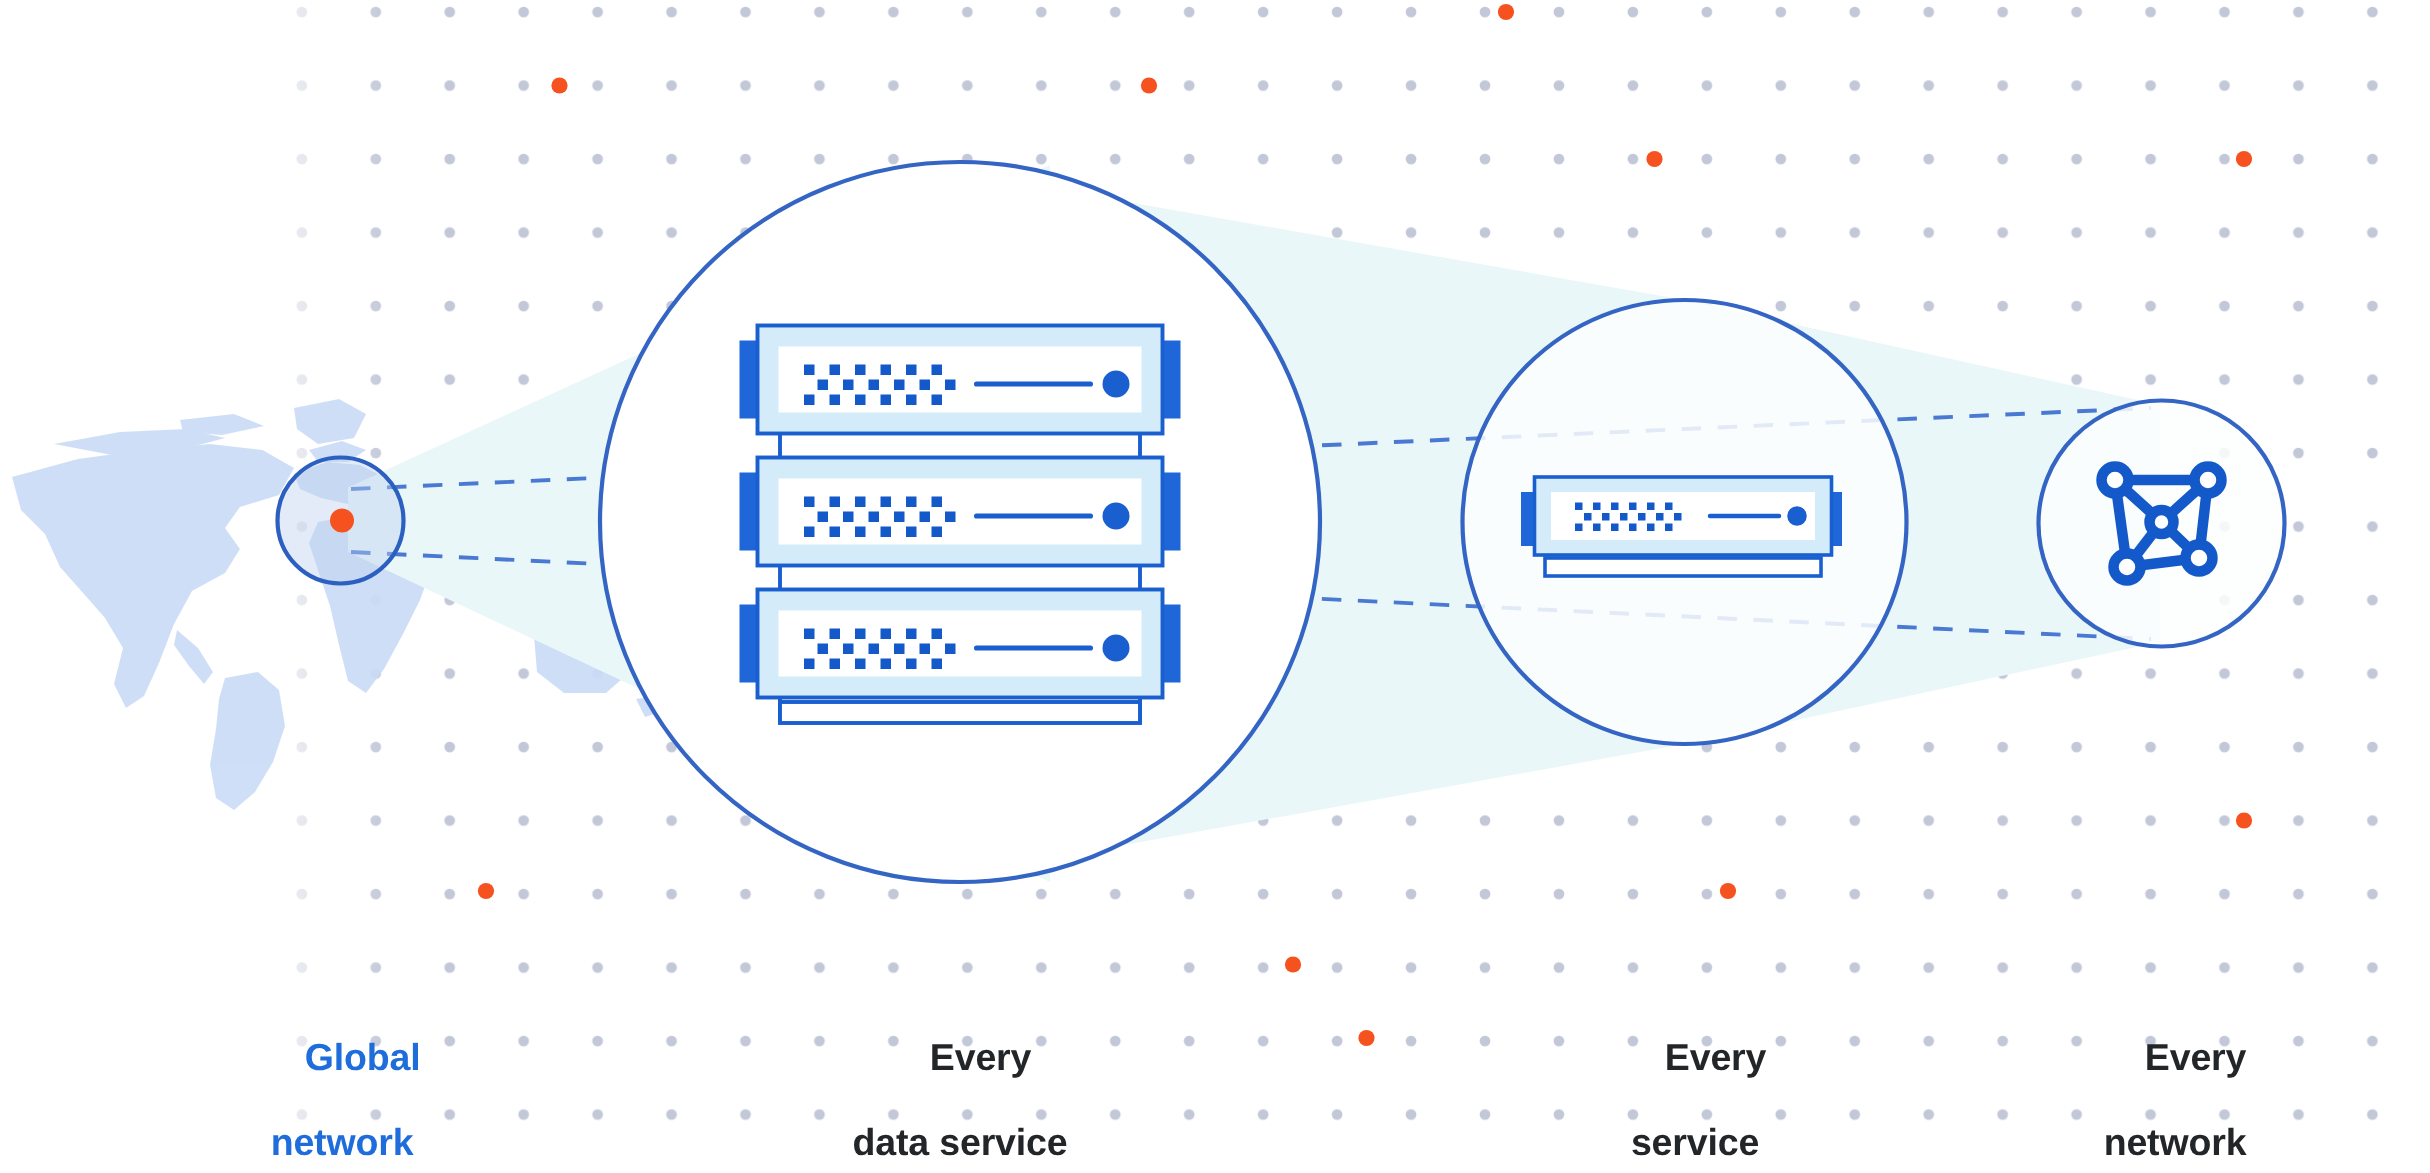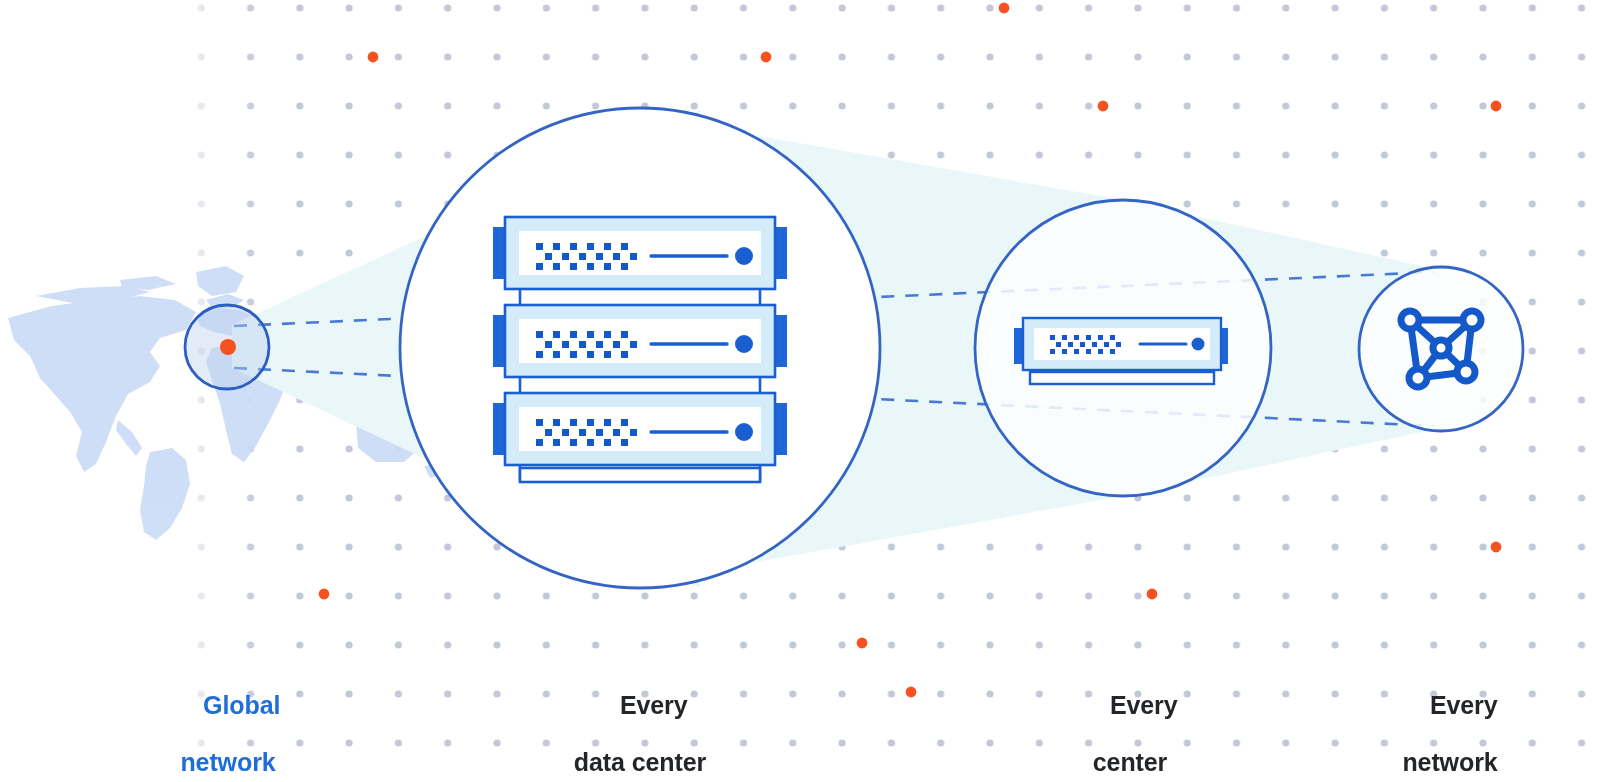--- a/index.html
+++ b/index.html
@@ -302,26 +302,26 @@
 
   </svg>
 
   <div class="label accent" id="label-global">
     <span>Global</span>
     <span class="l2">network</span>
   </div>
 
   <div class="label" id="label-datacenter">
     <span>Every</span>
-    <span class="l2">data center</span>
+    <span class="l2">data service</span>
   </div>
 
   <div class="label" id="label-server">
     <span>Every</span>
-    <span class="l2">center</span>
+    <span class="l2">service</span>
   </div>
 
   <div class="label" id="label-service">
     <span>Every</span>
     <span class="l2">network</span>
   </div>
 
 </div>
 
 </body></html>

